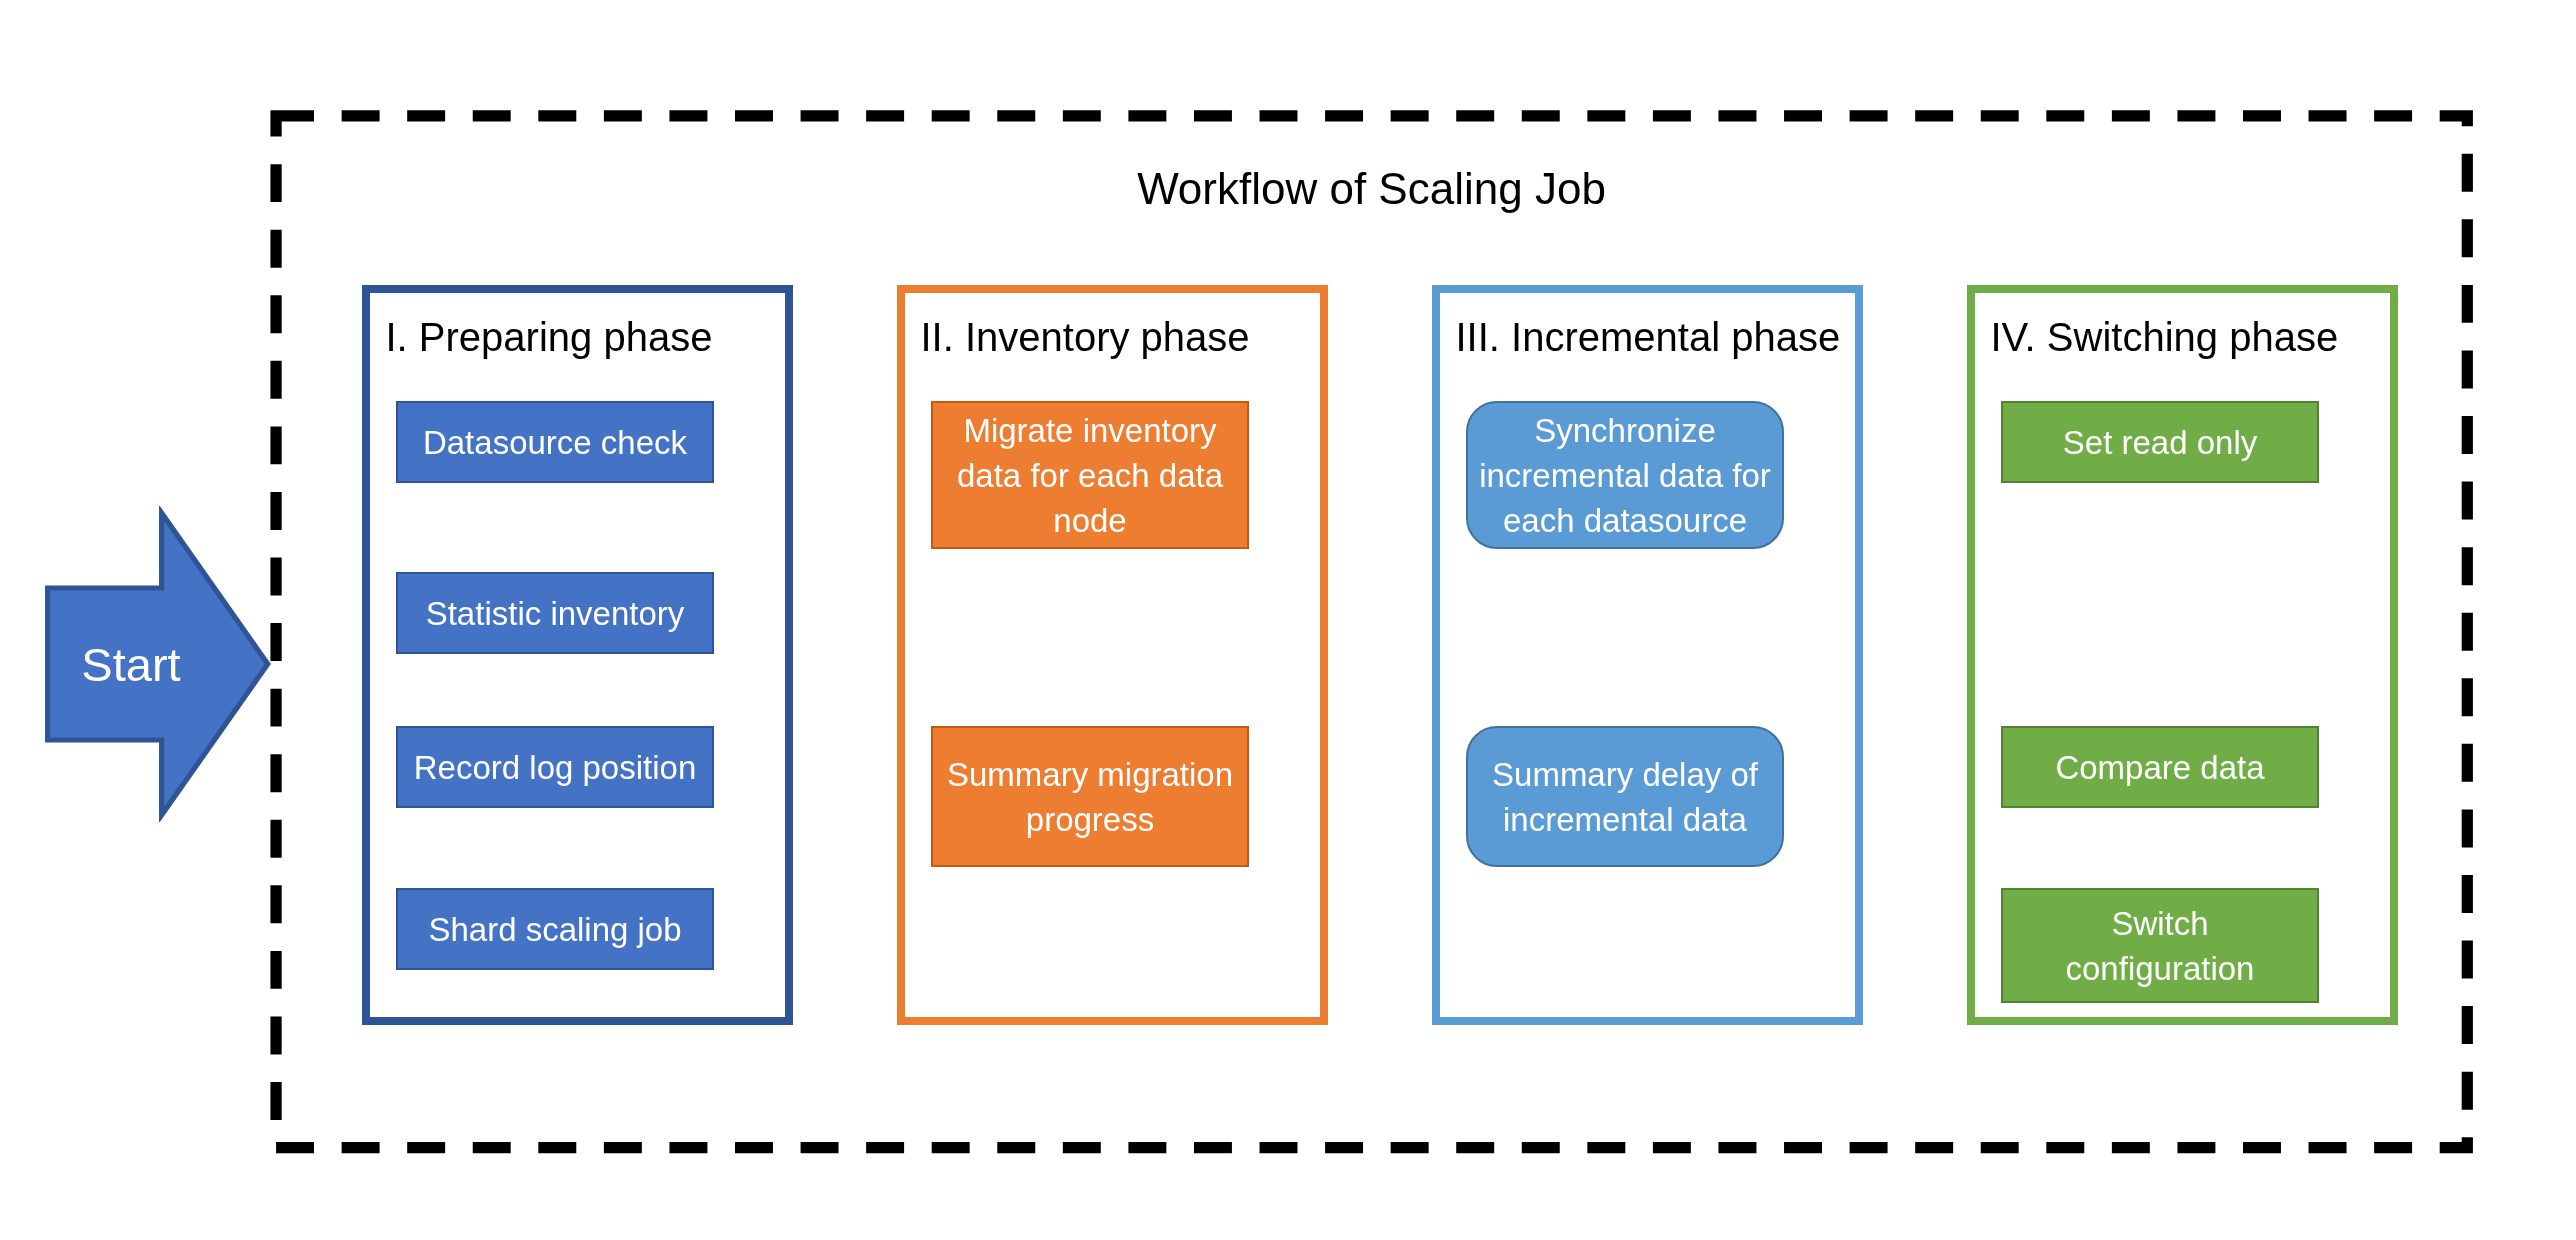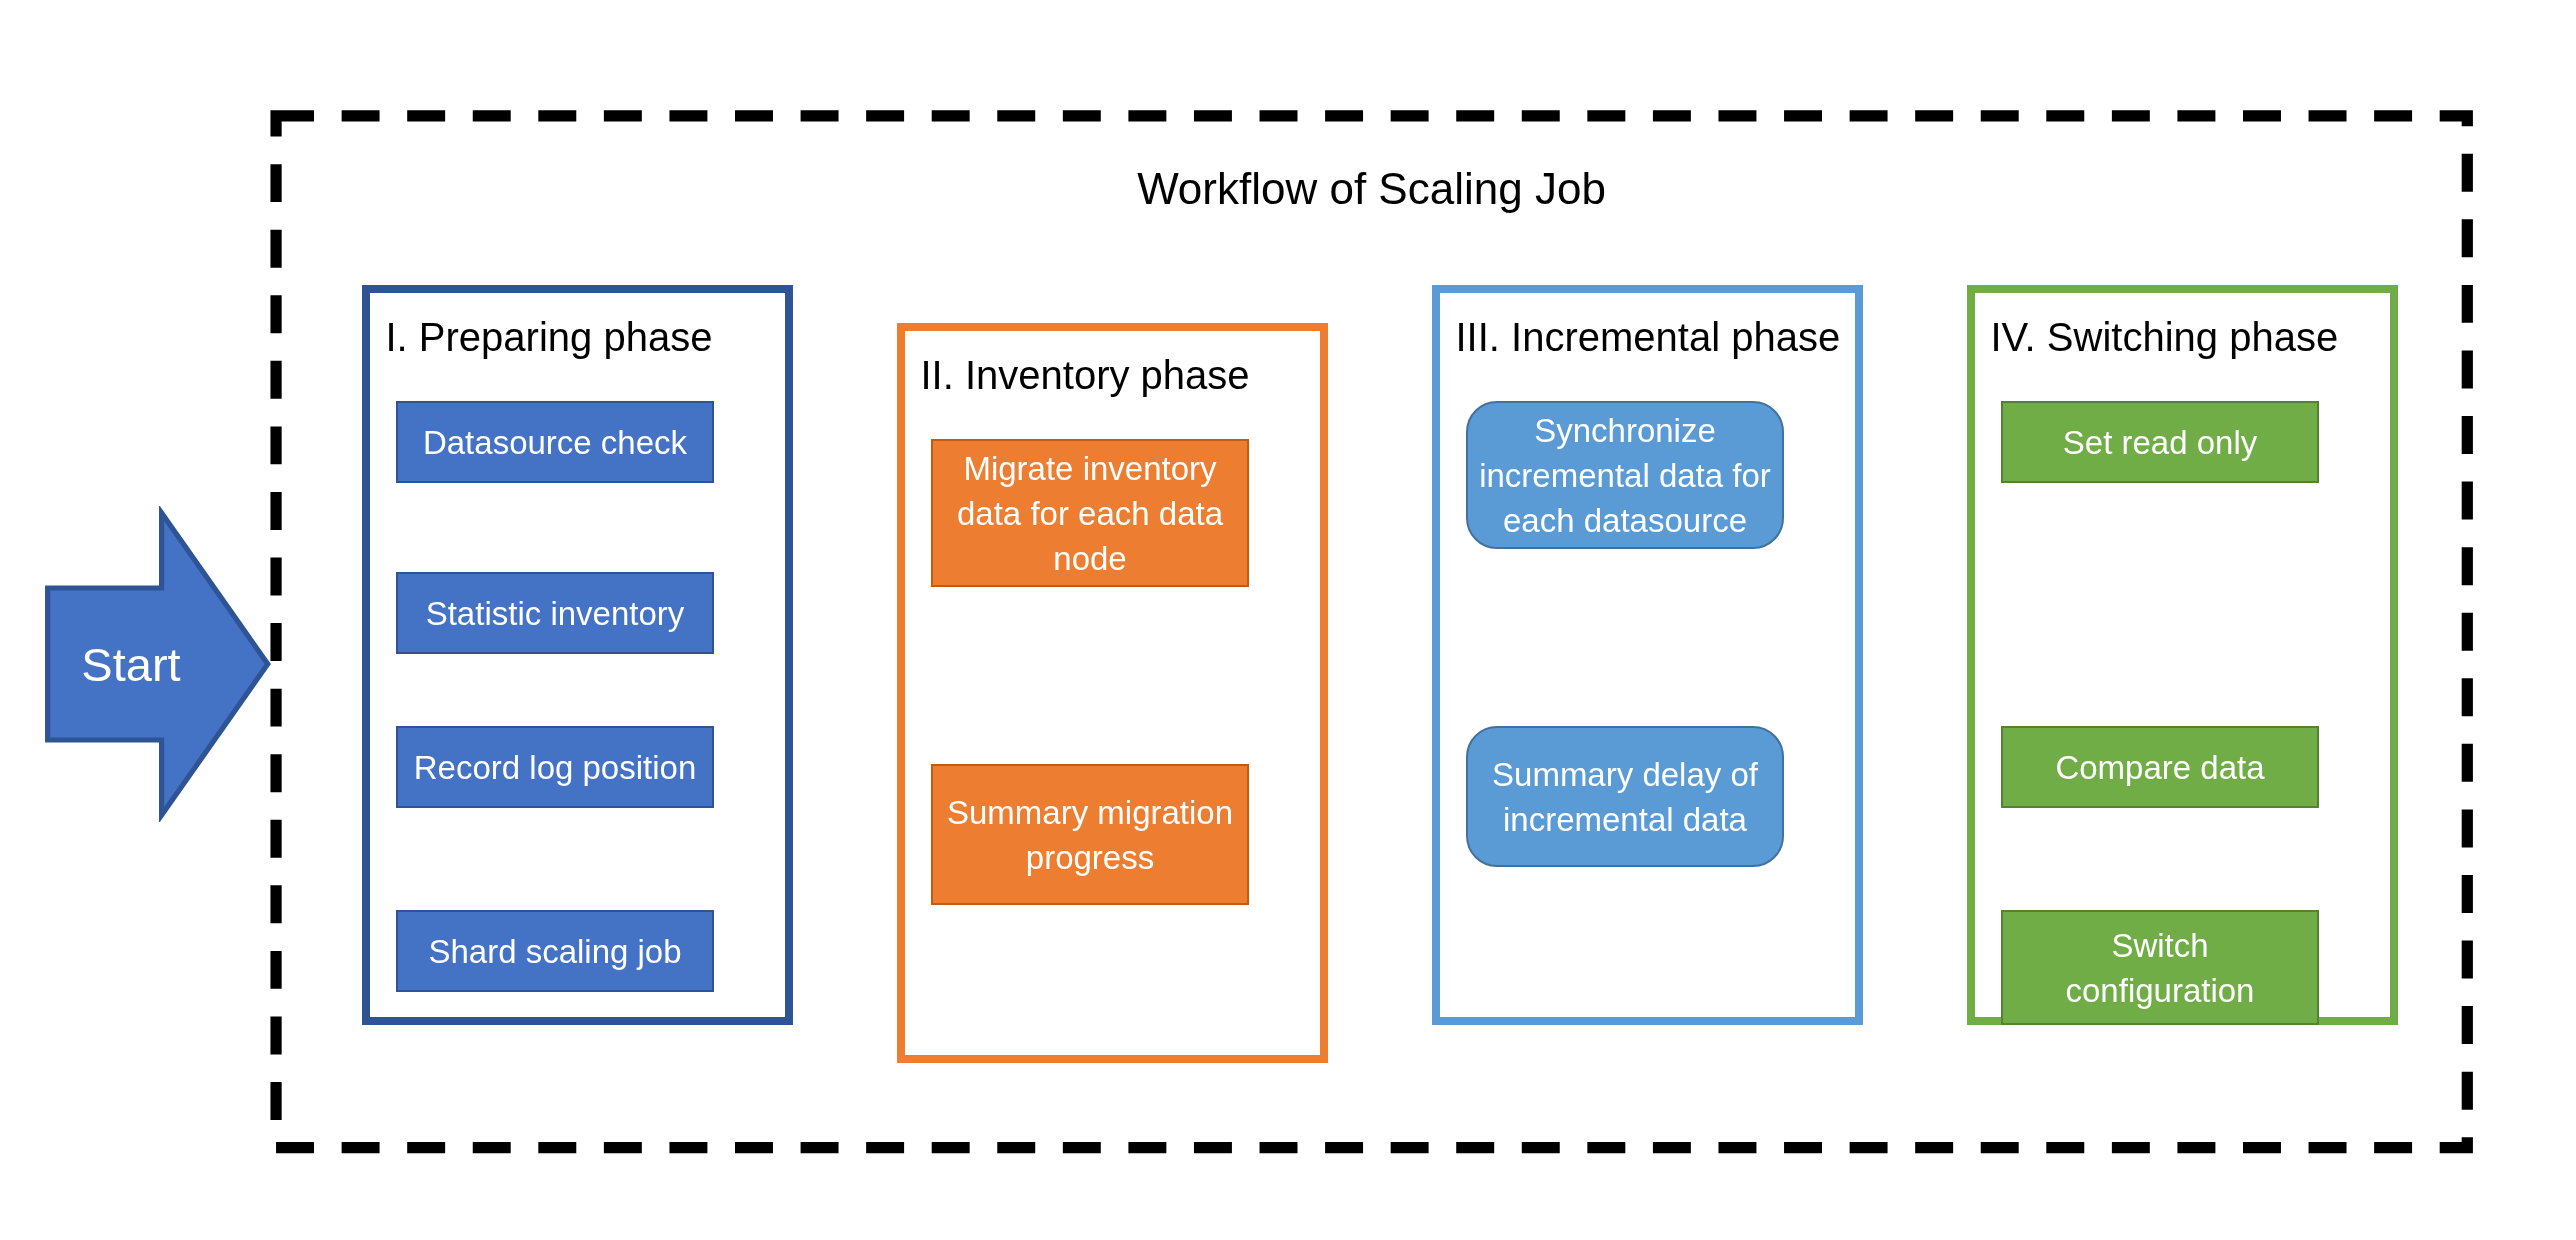--- a/index.html
+++ b/index.html
@@ -57,21 +57,21 @@
   .phase {
     position: absolute;
     top: 285px;
     width: 431px;
     height: 740px;
     background: #ffffff;
     border: 8.6px solid #000;
     box-sizing: border-box;
   }
   .phase-i   { left: 362px;  border-color: var(--blue-border); }
-  .phase-ii  { left: 897px; border-color: var(--orange-fill); margin-top: 38px; }
+  .phase-ii  { left: 897px; border-color: var(--orange-fill); }
   .phase-iii { left: 1432px; border-color: var(--lightblue-fill); }
   .phase-iv  { left: 1967px; border-color: var(--green-fill); }
   .phase-heading {
     margin: 19px 0 0 15.5px;
     font-size: 40px;
     line-height: 50px;
     font-weight: 400;
     color: var(--text-dark);
     white-space: nowrap;
   }
@@ -95,21 +95,21 @@
   }
   .phase-i   .task { background: var(--blue-fill);      border-color: var(--blue-border); }
   .phase-ii  .task { background: var(--orange-fill);    border-color: var(--orange-border); }
   .phase-iii .task { background: var(--lightblue-fill); border-color: var(--lightblue-border); border-radius: 31px; }
   .phase-iv  .task { background: var(--green-fill);     border-color: var(--green-border); }
   
   .ta  { top: 108px; }
   .tb  { top: 279px; }
   .tb2 { top: 266px; }
   .tc  { top: 433px; }
-  .td  { top: 617px; }
+  .td  { top: 595px; }
   
   .h1  { height: 82px; }
   .h2s { height: 115px; }
   .h2l { height: 141px; }
   .h3  { height: 148px; }
   .phase-iv .td .task-label { max-width: 242px; }
 </style>
 </head>
 <body>
 

